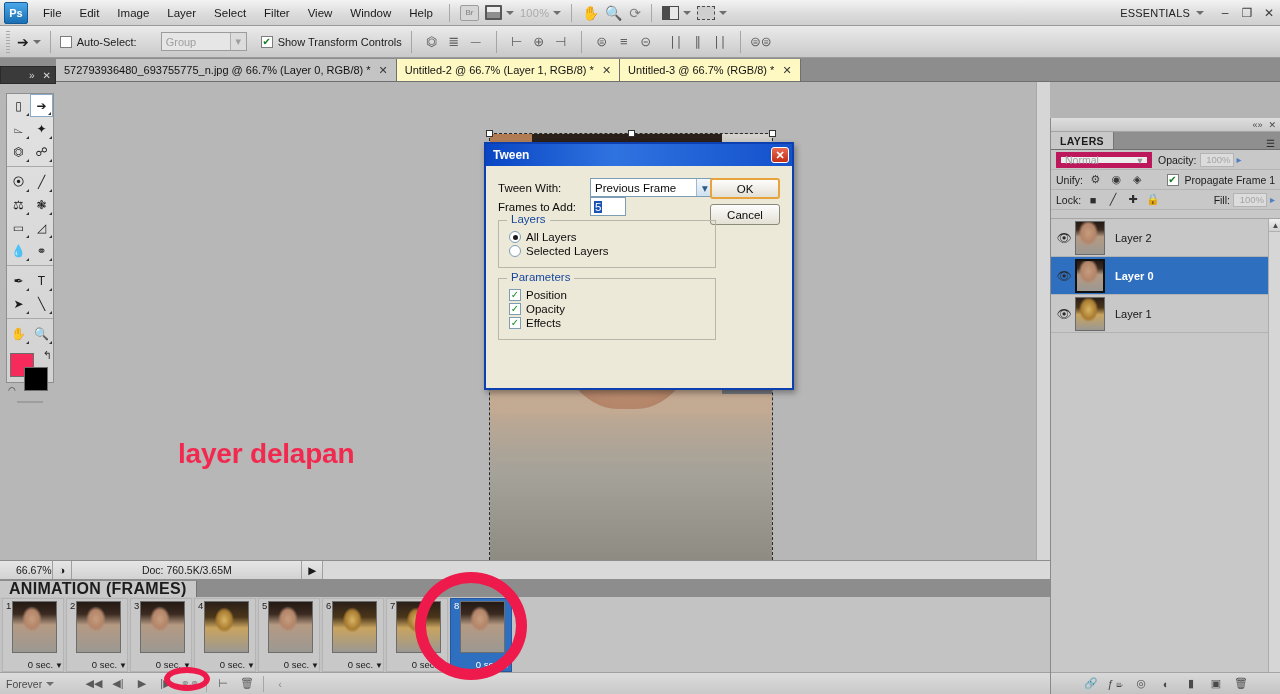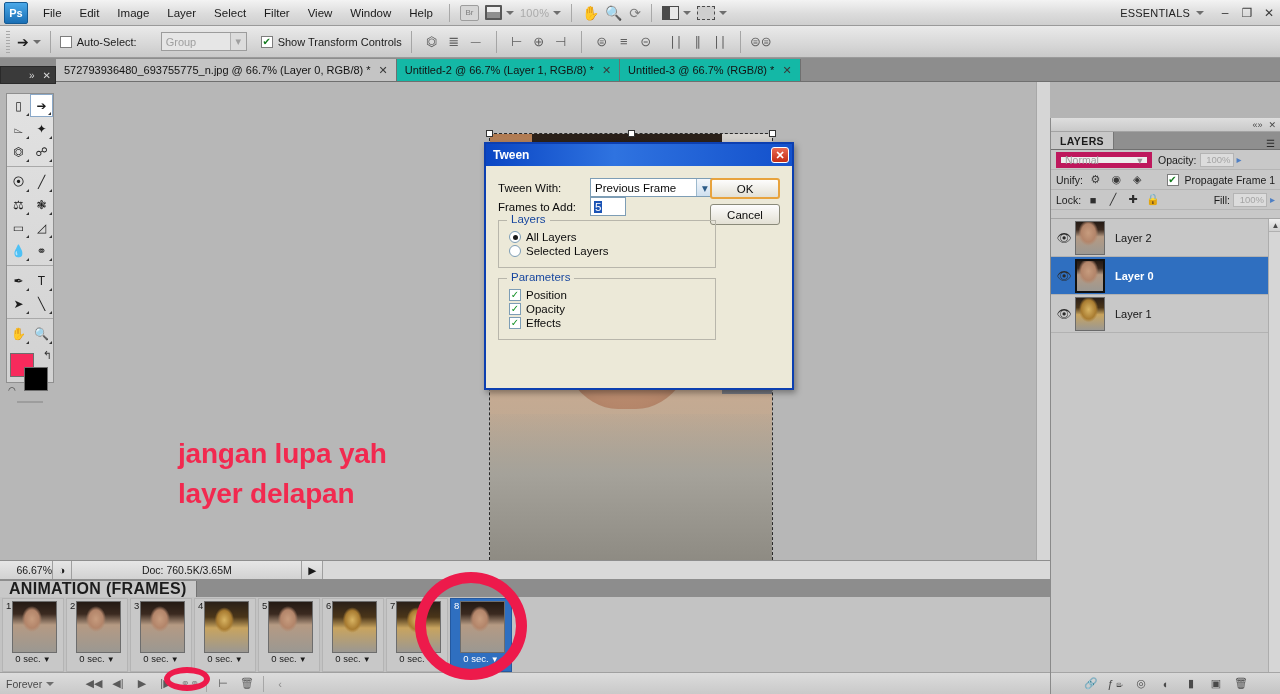--- a/index.html
+++ b/index.html
@@ -81,21 +81,21 @@
   .align-ico { width: 18px; height: 18px; margin: 0 2px; color: #5f5f5f;
                display: flex; align-items: center; justify-content: center; font-size: 13px; }
 
   
   .tabbar {
     position: absolute; left: 0; top: 58px; width: 1280px; height: 24px;
     background: #8d8d8d; border-bottom: 1px solid #6f6f6f; display: flex; align-items: flex-end;
   }
   .dtab {
     height: 22px; display: flex; align-items: center; padding: 0 8px;
-    background: #14b8a6; color: #131313; font-size: 11px;
+    background: #fef9c3; color: #131313; font-size: 11px;
     border-right: 1px solid #6f6f6f; white-space: nowrap;
   }
   .dtab.active { background: #c4c4c4; }
   .dtab .x { margin-left: 8px; color: #3a3a3a; font-size: 11px; }
 
   
   .toolbox {
     position: absolute; left: 6px; top: 93px; width: 48px; height: 290px;
     background: linear-gradient(#e2e2e2,#d2d2d2);
     border: 1px solid #8f8f8f;
@@ -170,21 +170,21 @@
     color: #f2294f; font-weight: bold; font-size: 28px; line-height: 1.42;
     letter-spacing: -.2px;
   }
 
   
   .statusbar {
     position: absolute; left: 0; top: 560px; width: 1050px; height: 19px;
     background: linear-gradient(#e6e6e6,#d2d2d2); border-top: 1px solid #8e8e8e;
     display: flex; align-items: center; font-size: 10.5px; color: #1a1a1a;
   }
-  .sb-zoom { width: 52px; text-align: right; }
+  .sb-zoom { width: 52px; text-align: left; padding-left: 16px; }
   .sb-cell { border-left: 1px solid #9f9f9f; height: 19px; display: flex;
              align-items: center; padding: 0 6px; }
   .sb-doc { width: 230px; justify-content: center; }
   .sb-grow { flex: 1; background: #d9d9d9; }
 
   
   .animpanel {
     position: absolute; left: 0; top: 579px; width: 1050px; height: 115px;
     background: #cfcfcf; border-top: 1px solid #8e8e8e;
   }
@@ -194,22 +194,22 @@
               letter-spacing: .3px; border-right: 1px solid #737373; }
   .frames { position: absolute; left: 0; top: 17px; width: 1050px; height: 76px;
             background: #c3c3c3; display: flex; align-items: flex-start; }
   .frame { width: 62px; height: 74px; margin: 1px 0 0 2px; position: relative;
            border: 1px solid #b4b4b4; background: #c8c8c8; }
   .frame.sel { background: #2f6fc0; border: 1px solid #2459a0; }
   .frame .num { position: absolute; left: 3px; top: 1px; font-size: 9.5px; color: #1a1a1a; z-index:2;}
   .frame.sel .num { color: #fff; }
   .frame .thumbbox { position: absolute; left: 9px; top: 2px; width: 45px; height: 52px;
                      border: 1px solid #6d6d6d; overflow: hidden; background:#cfc9c2; }
-  .frame .delay { position: absolute; left: 0; bottom: 7px; width: 100%;
-                  text-align: center; font-size: 9.5px; color: #1a1a1a; }
+  .frame .delay { position: absolute; left: 0; bottom: 1px; width: 100%;
+                  text-align: right; font-size: 9.5px; color: #1a1a1a; }
   .frame.sel .delay { color: #fff; }
   .delay .tri { font-size: 8px; margin-left: 2px; }
   .mini { position: absolute; inset: 0;
     background:
       radial-gradient(ellipse 14px 18px at 44% 34%, #c79c7e 0%, #b3856a 50%, rgba(0,0,0,0) 72%),
       linear-gradient(180deg,#241a14 0%, #3b2a20 24%, #b59a83 46%, #9b9892 100%),
       linear-gradient(90deg,#d7b694 0%, #cdae92 60%, #56627a 100%);
     background-blend-mode: normal, normal, overlay;
   }
   .mini.skull {
@@ -472,21 +472,20 @@
         <div class="hndl" style="left:138px;top:-4px"></div>
         <div class="hndl" style="right:-4px;top:-4px"></div>
         <div class="hndl" style="left:-4px;top:205px"></div>
         <div class="hndl" style="right:-4px;top:205px"></div>
         <div class="hndl" style="left:-4px;bottom:-4px"></div>
         <div class="hndl" style="left:138px;bottom:-4px"></div>
         <div class="hndl" style="right:-4px;bottom:-4px"></div>
       </div>
     </div>
     <div class="annot">
-      <div>jangan lupa yah</div>
       <div>layer delapan</div>
     </div>
   </div>
   <div class="right-scrollcol"></div>
 
   <div class="toolbox">
     <div class="tgrid">
       <div class="tcell">▯</div>
       <div class="tcell sel">➔</div>
       <div class="tcell">⌳</div>

